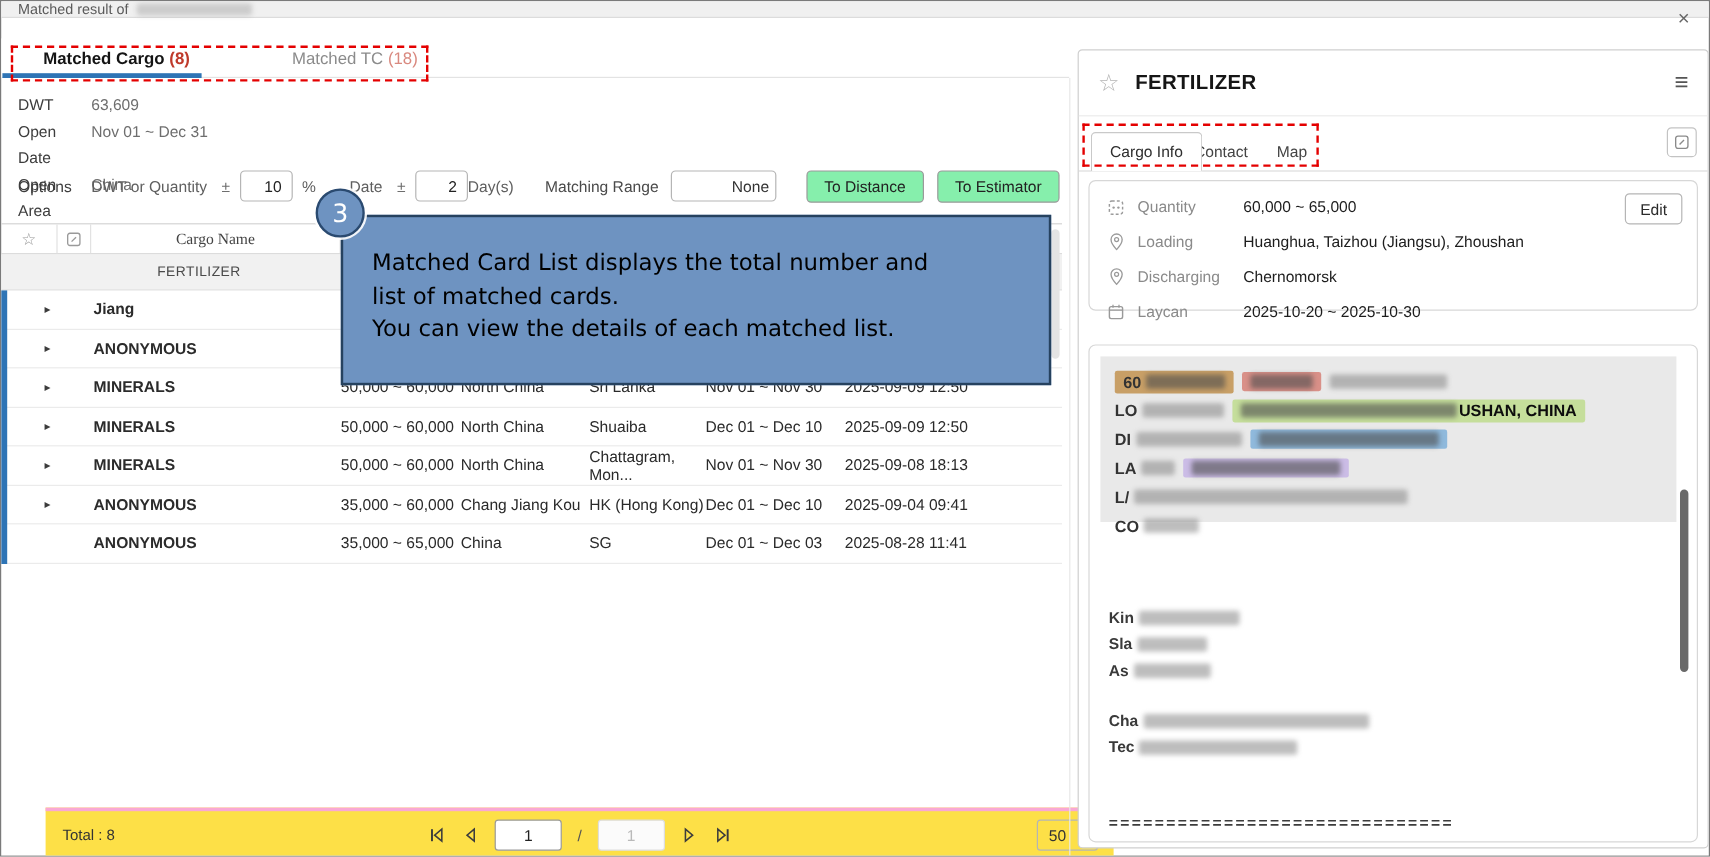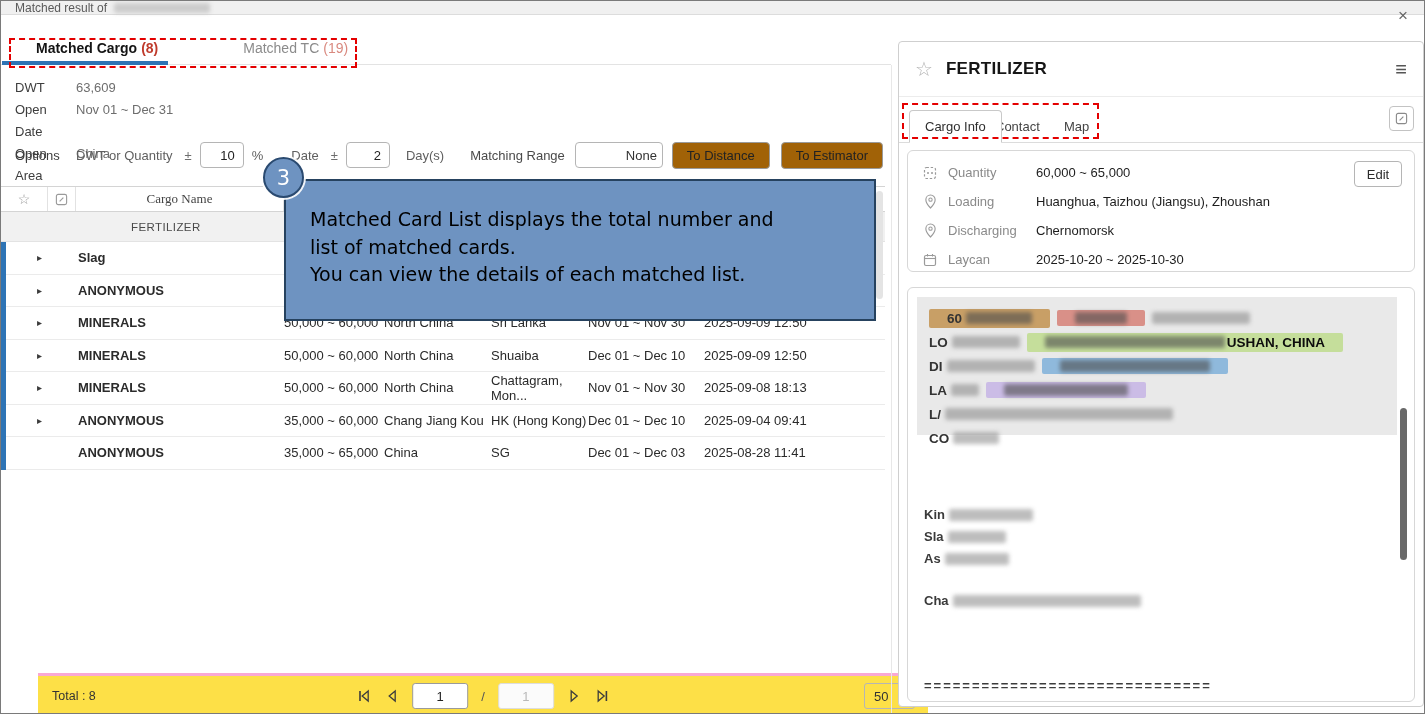--- a/index.html
+++ b/index.html
@@ -26,26 +26,26 @@
   .sum-label { width:61px; color:#3d3d3d; }
   .sum-value { color:#6e6e6e; }
 
   
   .options-row { position:absolute; left:14px; top:140px; width:868px; height:28px; display:flex; align-items:center; font-size:13px; color:#5f5f5f; }
   .opt-label { width:61px; color:#3d3d3d; }
   .pm { margin-left:12px; color:#6e6e6e; }
   .num-input { width:44px; height:26px; border:1px solid #b5b5b5; border-radius:4px; text-align:right; padding:0 8px; font-size:13px; color:#222; margin-left:8px; font-family:"Liberation Sans",sans-serif; }
   .pct { margin-left:8px; }
   .date-lbl { margin-left:28px; }
-  .days-lbl { margin-left:16px; }
+  .days-lbl { margin-left:0; }
   .mr-lbl { margin-left:26px; color:#4a4a4a; }
   .select-box { margin-left:10px; width:88px; height:26px; border:1px solid #b5b5b5; border-radius:4px; display:flex; align-items:center; padding:0 8px 0 10px; font-size:13px; color:#333; }
   .select-box .sel-val { flex:1;margin-left:40px; }
   .opt-spacer { flex:1; }
-  .btn { height:27px; border:1px solid #9a9a9a; border-radius:4px; background:#a16207; font-size:13px; color:#222; padding:0 14px; display:flex; align-items:center; }
+  .btn { height:27px; border:1px solid #9a9a9a; border-radius:4px; background:#86efac; font-size:13px; color:#222; padding:0 14px; display:flex; align-items:center; }
   .btn + .btn { margin-left:11px; }
 
   
   .tbl-header { position:absolute; left:0; top:185px; width:884px; height:26px; border-top:1px solid #d4d4d4; border-bottom:1px solid #d4d4d4; display:grid; grid-template-columns:47px 28px 208px 1fr; align-items:center; font-size:13px; color:#444; }
   .hcell { height:100%; display:flex; align-items:center; justify-content:center; border-right:1px solid #e2e2e2; }
   .hcell.last { border-right:none; justify-content:flex-start; }
   .star-glyph { color:#9a9a9a; font-size:14px; }
   .ref-row { position:absolute; left:0; top:211px; width:884px; height:30px; background:#f1f1f1; border-bottom:1px solid #e3e3e3; display:flex; align-items:center; padding-left:130px; font-size:11.5px; letter-spacing:.4px; color:#4a4a4a; }
   .tbl-rows { position:absolute; left:0; top:241px; width:884px; }
   .tbl-rows::before { content:""; position:absolute; left:0; top:0; width:5px; height:100%; background:#2e74b5; }
@@ -78,32 +78,32 @@
   .rp-title { margin-left:13px; font-size:17px; font-weight:700; color:#161616; letter-spacing:.3px; flex:1; }
   .hamburger { font-size:20px; color:#555; }
   .rp-tabs { position:relative; height:46px; border-bottom:1px solid #dcdcdc; }
   .tab-active { position:absolute; left:10px; bottom:-1px; height:33px; padding:0 15px; border:1px solid #c9c9c9; border-bottom:1px solid #fff; border-radius:4px 4px 0 0; background:#fff; display:flex; align-items:center; font-size:13px; color:#2e2e2e; z-index:2; }
   .tab-plain { position:absolute; bottom:8px; font-size:13px; color:#444; }
   .tab-contact { left:96px; }
   .tab-map { left:165px; }
   .dashed-box-right { position:absolute; left:3px; top:6px; width:197px; height:36px; border:2px dashed #e40000; z-index:5; pointer-events:none; }
   .note-btn { position:absolute; right:9px; top:9px; width:25px; height:25px; border:1px solid #c3c3c3; border-radius:4px; background:#fff; display:flex; align-items:center; justify-content:center; }
 
-  .rp-info { position:absolute; left:8px; right:8px; top:108px; height:122px; border:1px solid #d7d7d7; border-radius:6px; padding-top:7px; }
+  .rp-info { position:absolute; left:8px; right:8px; top:108px; height:109px; border:1px solid #d7d7d7; border-radius:6px; padding-top:7px; }
   .info-row { height:29px; display:flex; align-items:center; padding:0 14px; }
   .info-ico { width:16px; display:flex; justify-content:center; color:#9a9a9a; }
   .info-label { width:88px; margin-left:10px; font-size:13px; color:#8a8a8a; }
   .info-value { font-size:13px; color:#1d1d1d; }
   .edit-btn { position:absolute; right:12px; top:10px; width:48px; height:26px; border:1px solid #b5b5b5; border-radius:4px; background:#fff; font-size:13px; color:#2b2b2b; display:flex; align-items:center; justify-content:center; }
 
   .rp-mail { position:absolute; left:8px; right:8px; top:245px; bottom:4px; border:1px solid #d7d7d7; border-radius:6px; background:#fff; overflow:hidden; }
   .mail-quote { position:absolute; left:9px; right:17px; top:9px; height:138px; background:#e9e9e9; padding:9px 12px; }
   .mail-line { height:24px; display:flex; align-items:center; font-size:13.5px; font-weight:600; color:#333; white-space:nowrap; }
   .blur { display:inline-block; height:12px; border-radius:2px; background:#7d7d7d; opacity:.5; filter:blur(2px); margin-right:7px; vertical-align:middle; }
-  .hl { display:inline-flex; align-items:center; padding:2px 18px; border-radius:2px; margin-right:7px; }
+  .hl { display:inline-flex; align-items:center; padding:2px 7px; border-radius:2px; margin-right:7px; }
   .hl .blur { margin-right:0; background:#4d4d4d; opacity:.6; }
   .hl .vtext { margin-right:4px; }
   .hl-tan { background:#c89f66; }
   .hl-red { background:#d99088; }
   .hl-green { background:#c5de9b; }
   .hl-blue { background:#8fb9dc; }
   .hl-purple { background:#cbbce6; }
   .green-vis { font-weight:700; color:#0d0d0d; margin-left:2px; }
   .mail-sig { position:absolute; left:16px; font-size:13px; font-weight:600; color:#3a3a3a; line-height:22px; }
   .sig-a { top:216px; } .sig-b { top:302px; }
@@ -122,21 +122,21 @@
     <span>Matched result of</span>
     <span class="title-blur"></span>
     <span class="close-btn">×</span>
   </div>
 
   <div class="main-tabs">
     <div class="mtab1">
       <span>Matched Cargo</span><span class="cnt">(8)</span>
     </div>
     <div class="mtab2">
-      <span>Matched TC</span><span class="cnt">(19)</span>
+      <span>Matched TC</span><span class="cnt">(18)</span>
     </div>
   </div>
   <div class="active-underline"></div>
   <div class="dashed-box-left"></div>
 
   <div class="summary">
     <div class="sum-row">
       <span class="sum-label">DWT</span>
       <span class="sum-value">63,609</span>
     </div>
@@ -184,21 +184,21 @@
     </div>
     <div class="hcell" style="justify-content:center;font-family:Liberation Serif, serif;">Cargo Name</div>
     <div class="hcell last"></div>
   </div>
   <div class="ref-row">FERTILIZER</div>
 
   <div class="tbl-rows">
 
       <div class="trow">
         <div class="c-arrow"><span>▸</span></div>
-        <div class="c-name">Slag</div>
+        <div class="c-name">Jiang</div>
         <div></div>
         <div></div>
         <div></div>
         <div></div>
         <div></div>
       </div>
 
       <div class="trow">
         <div class="c-arrow"><span>▸</span></div>
         <div class="c-name">ANONYMOUS</div>
@@ -430,19 +430,23 @@
         <div class="sig-line">
             <span>As</span>
             <span class="blur" style="width:64px; margin-left:4px;"></span>
           </div>
       </div>
       <div class="mail-sig sig-b">
         <div class="sig-line">
             <span>Cha</span>
             <span class="blur" style="width:188px; margin-left:4px;"></span>
           </div>
+        <div class="sig-line">
+            <span>Tec</span>
+            <span class="blur" style="width:132px; margin-left:4px;"></span>
+          </div>
       </div>
       <div class="mail-eq">==============================</div>
       <div class="mail-scroll"></div>
     </div>
   </div>
 
 </div>
 
 </body></html>

